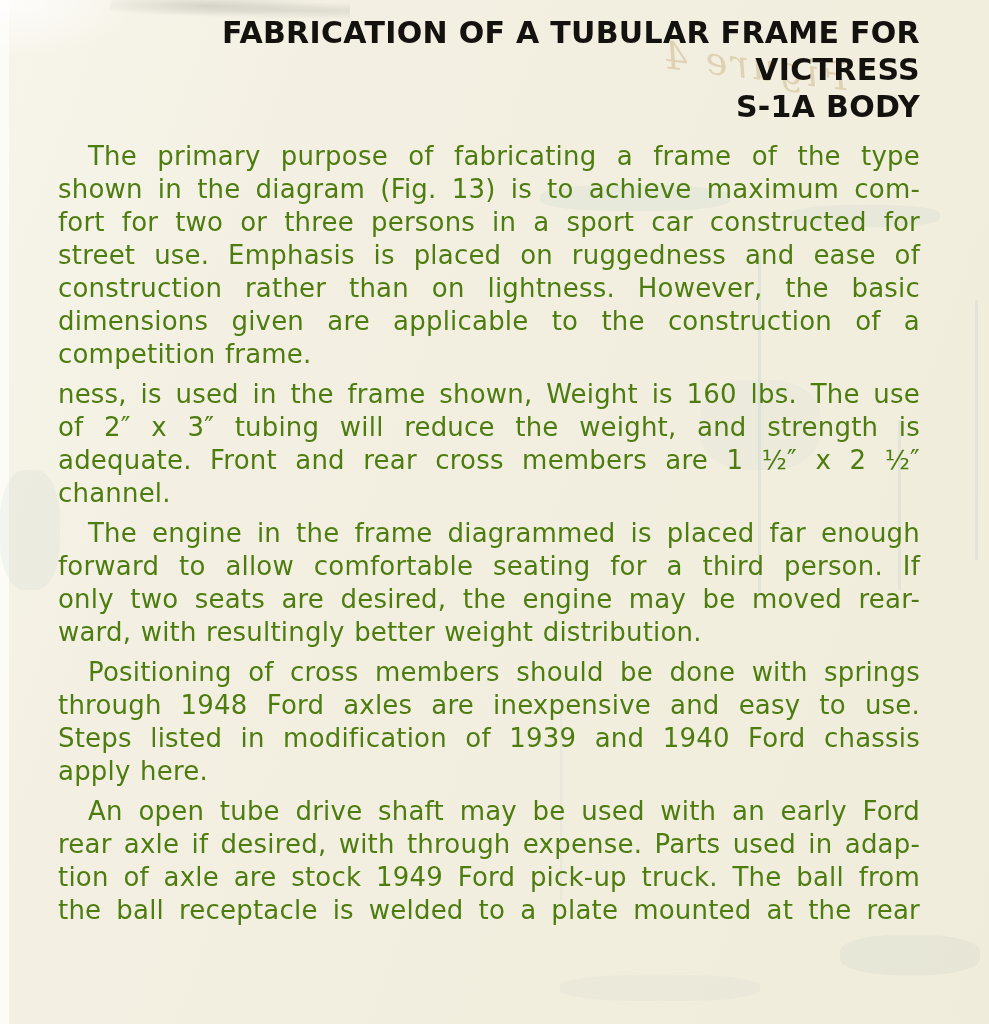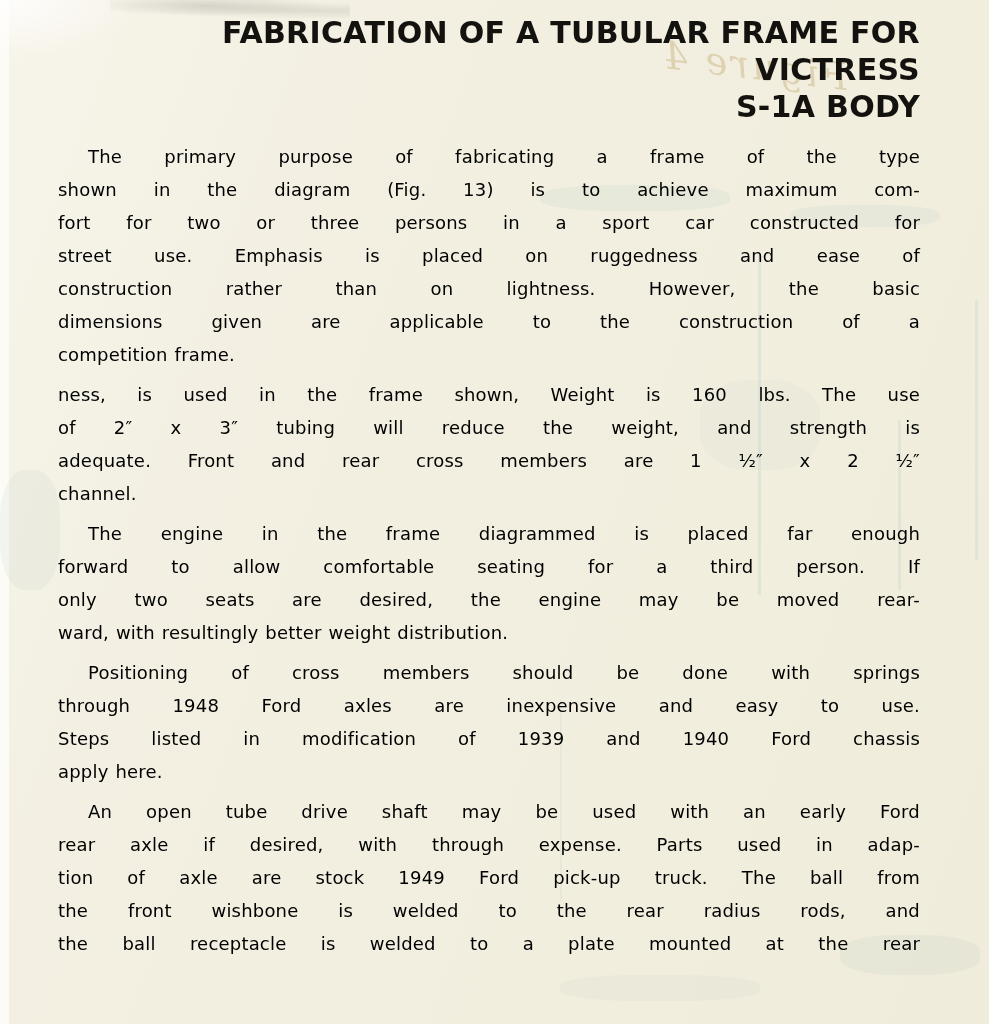--- a/index.html
+++ b/index.html
@@ -66,23 +66,23 @@
     text-align: right;
     font-weight: bold;
     font-size: 30px;
     line-height: 37px;
     letter-spacing: 0.3px;
     color: #14120f;
   }
   .paragraphs { margin-top: 15px; }
   .para { margin-bottom: 7px; }
   .line {
-    font-size: 18px;
+    font-size: 26px;
     line-height: 33px;
-    color: #000000;
+    color: #4d7c0f;
     letter-spacing: 0.2px;
     word-spacing: 1px;
     text-align: justify;
     text-align-last: justify;
     white-space: normal;
   }
   .line.first { padding-left: 30px; }
   .line.last { text-align-last: left; }
 </style>
 </head>
@@ -135,17 +135,16 @@
       <div class="para">
         <div class="line first">Positioning of cross members should be done with springs</div>
         <div class="line">through 1948 Ford axles are inexpensive and easy to use.</div>
         <div class="line">Steps listed in modification of 1939 and 1940 Ford chassis</div>
         <div class="line last">apply here.</div>
       </div>
       <div class="para">
         <div class="line first">An open tube drive shaft may be used with an early Ford</div>
         <div class="line">rear axle if desired, with through expense. Parts used in adap-</div>
         <div class="line">tion of axle are stock 1949 Ford pick-up truck. The ball from</div>
-        <div class="line">the front wishbone is welded to the rear radius rods, and</div>
         <div class="line">the ball receptacle is welded to a plate mounted at the rear</div>
       </div>
     </div>
 </div>
 
 </body></html>

